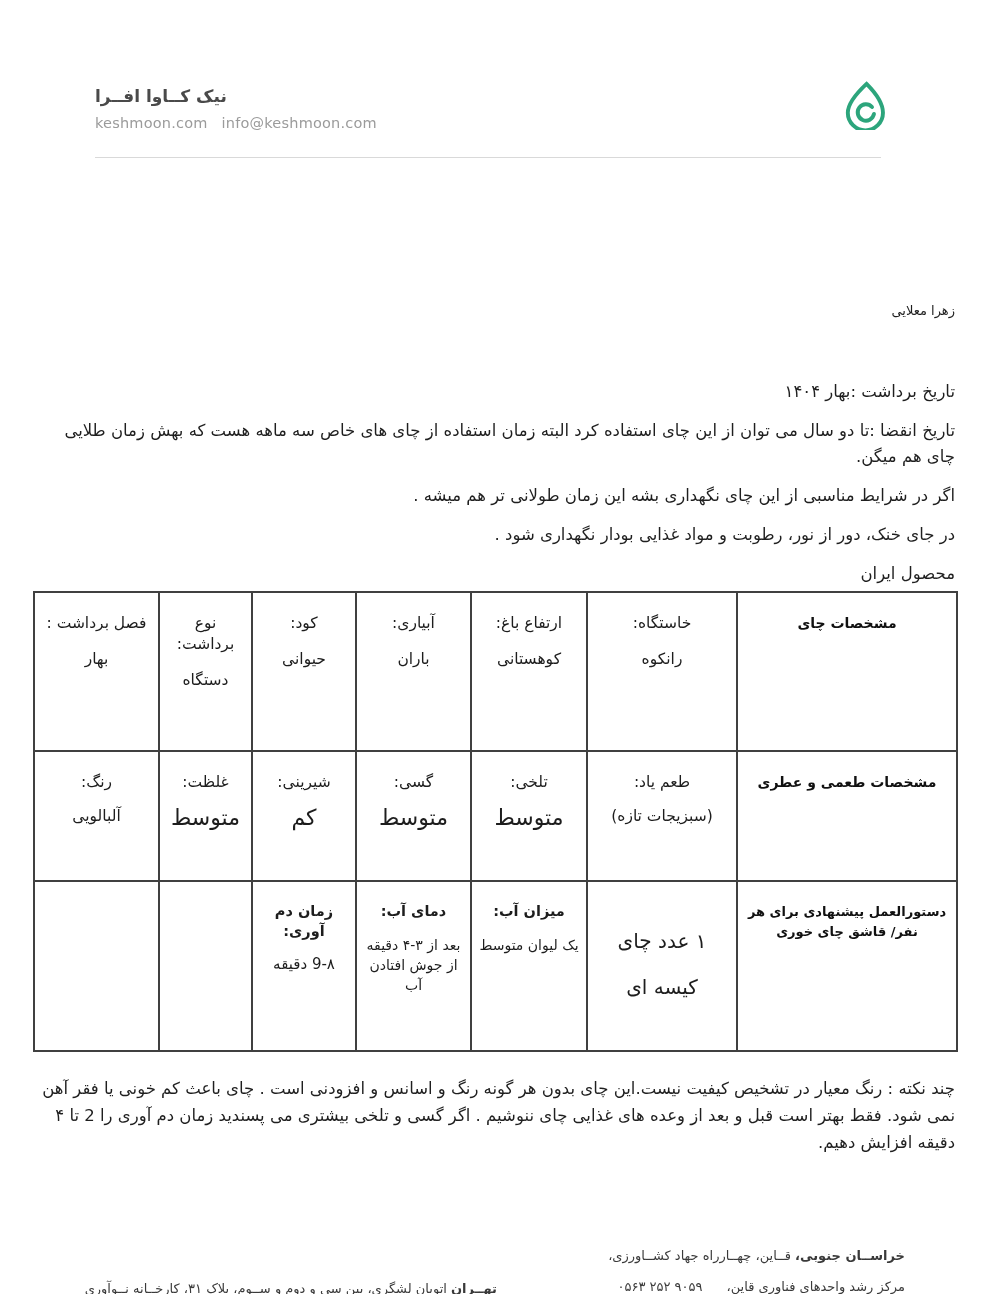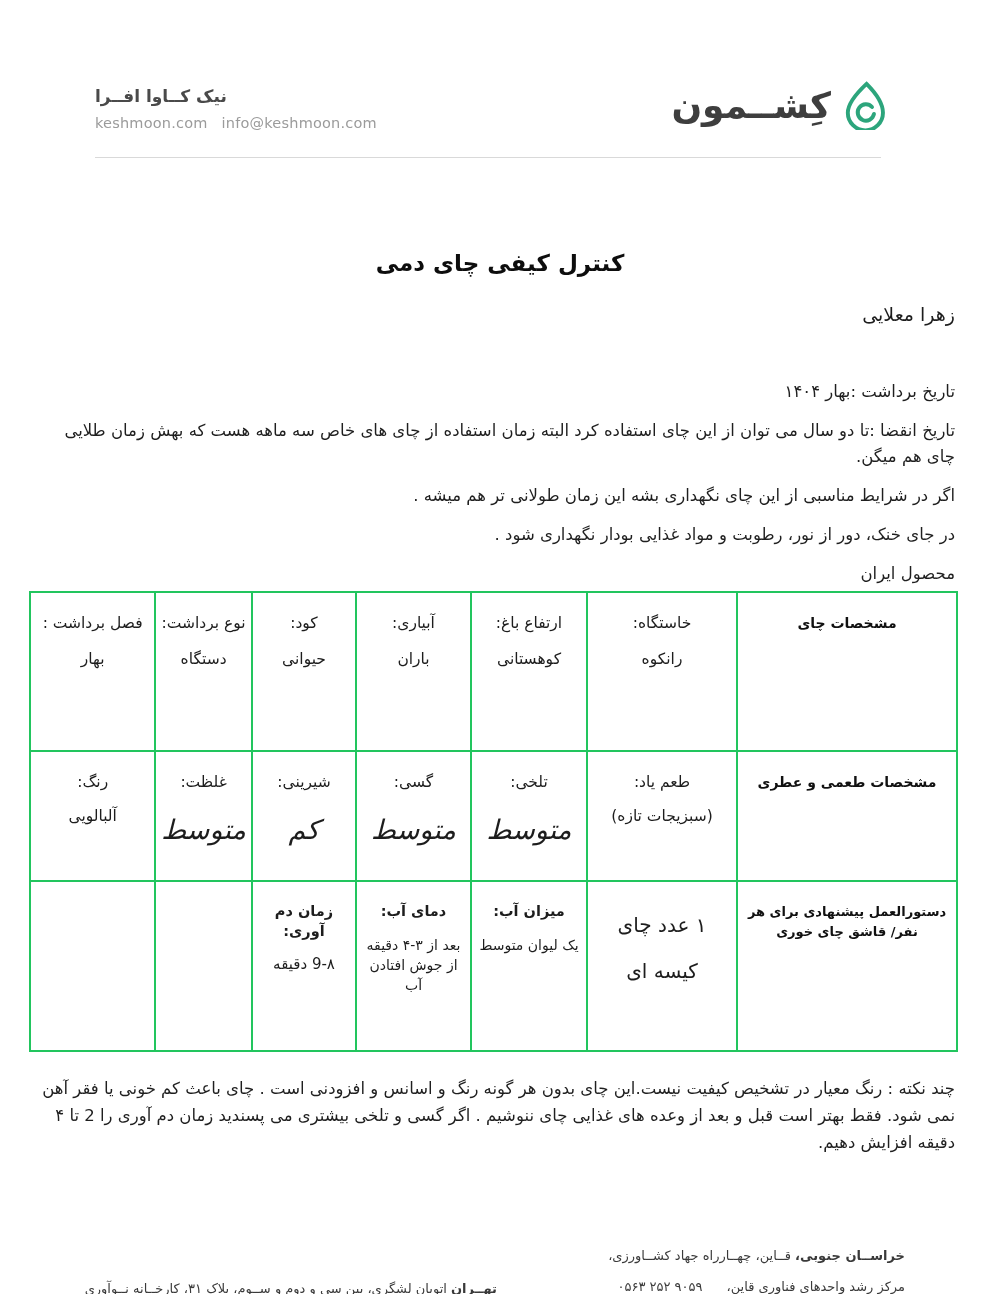--- a/index.html
+++ b/index.html
@@ -13,41 +13,41 @@
   .logo .brand{font-size:36px;font-weight:bold;color:#3e3e3e;letter-spacing:-1px;}
   .drop-icon{width:50px;height:50px;}
   .hdr-left{position:absolute;top:86px;left:95px;direction:ltr;text-align:left;}
   .company{font-size:17px;font-weight:bold;color:#4a4a4a;direction:rtl;display:inline-block;}
   .contacts{margin-top:9px;font-size:14.5px;color:#9b9b9b;letter-spacing:.2px;}
   .contacts .sep{display:inline-block;width:14px;}
   .hdr-divider{position:absolute;top:157px;left:95px;width:786px;height:1px;background:#d9d9d9;}
   
   .title{position:absolute;top:250px;left:0;right:0;text-align:center;
          font-size:23px;font-weight:bold;color:#0d0d0d;}
-  .author{position:absolute;top:303px;right:45px;font-size:19px;color:#1d1d1d;}
+  .author{position:absolute;top:303px;right:45px;font-size:13px;color:#1d1d1d;}
   
   .bodytext{position:absolute;top:379px;right:45px;left:40px;
             font-size:16.5px;line-height:26px;text-align:right;color:#1f1f1f;}
   .bodytext p{margin:0 0 13px 0;}
   
   .qc-table{position:absolute;top:591px;right:42px;border-collapse:collapse;table-layout:fixed;}
-  .qc-table td{border:2px solid #22c55e;vertical-align:top;text-align:center;
+  .qc-table td{border:2px solid #404040;vertical-align:top;text-align:center;
                padding:20px 5px 8px 5px;overflow:hidden;}
   .w0{width:220px}.w1{width:150px}.w2{width:116px}.w3{width:115px}.w4{width:104px}.w5{width:93px}.w6{width:125px}
   tr.r0{height:159px} tr.r1{height:130px} tr.r2{height:170px}
   .hdr{font-weight:bold;font-size:14px;color:#111;line-height:1.5;}
   .r2 .c0 .hdr{font-size:13px;text-align:center;}
   .lbl{font-size:15.5px;color:#1d1d1d;line-height:1.35;}
   .val{font-size:15.5px;margin-top:15px;color:#1d1d1d;line-height:1.4;}
   .r1 .lbl{font-size:15.5px;}
   .r1 .val{margin-top:13px;}
-  .r1 .c2 .val,.r1 .c3 .val,.r1 .c4 .val,.r1 .c5 .val{font-size:27px;margin-top:18px;font-style:italic;}
+  .r1 .c2 .val,.r1 .c3 .val,.r1 .c4 .val,.r1 .c5 .val{font-size:22px;margin-top:10px;}
   .r2 .lbl{font-size:14.5px;font-weight:bold;}
   .r2 .val{font-size:14px;margin-top:13px;line-height:1.45;}
-  .r2 .c1{padding-top:16px;}
+  .r2 .c1{padding-top:32px;}
   .r2 .c1 .val{font-size:20px;margin-top:4px;line-height:2.3;}
   .r2 .c4 .val{font-size:15px;}
   
   .note{position:absolute;top:1075px;right:45px;left:40px;
         font-size:16.5px;line-height:27px;text-align:right;color:#1f1f1f;}
   
   .footer{position:absolute;top:1246px;left:0;right:0;height:48px;overflow:hidden;
           font-size:13px;color:#3a3a3a;}
   .f-right{position:absolute;right:95px;top:2px;text-align:right;line-height:16px;white-space:nowrap;}
   .f-line2{margin-top:15px;}
@@ -58,33 +58,31 @@
 </head>
 <body>
 
 <div class="page">
 
   <div class="logo">
     <svg class="drop-icon" viewBox="0 0 64 64">
       <path d="M34 5 C19 19 10 31 10 42 a22.5 22.5 0 0 0 45 0 C55 30 47 18 34 5 Z" fill="none" stroke="#2ca57c" stroke-width="5" stroke-linecap="round"></path>
       <path d="M41 34.5 a10.5 10.5 0 1 0 2.5 9" fill="none" stroke="#2ca57c" stroke-width="5" stroke-linecap="round"></path>
     </svg>
-    <span class="brand">کِشــمون</span>
   </div>
 
   <div class="hdr-left">
     <span class="company">نیک کــاوا افــرا</span>
     <div class="contacts">
       <span>keshmoon.com</span><span class="sep"></span><span>info@keshmoon.com</span>
     </div>
   </div>
 
   <div class="hdr-divider"></div>
 
-  <div class="title">کنترل کیفی چای دمی</div>
   <div class="author">زهرا معلایی</div>
 
   <div class="bodytext">
     <p>تاریخ برداشت :بهار ۱۴۰۴</p>
     <p>تاریخ انقضا :تا دو سال می توان از این چای استفاده کرد البته زمان استفاده از چای های خاص سه ماهه هست که بهش زمان طلایی چای هم میگن.</p>
     <p>اگر در شرایط مناسبی از این چای نگهداری بشه این زمان طولانی تر هم میشه .</p>
     <p>در جای خنک، دور از نور، رطوبت و مواد غذایی بودار نگهداری شود .</p>
     <p>محصول ایران</p>
   </div>
 

